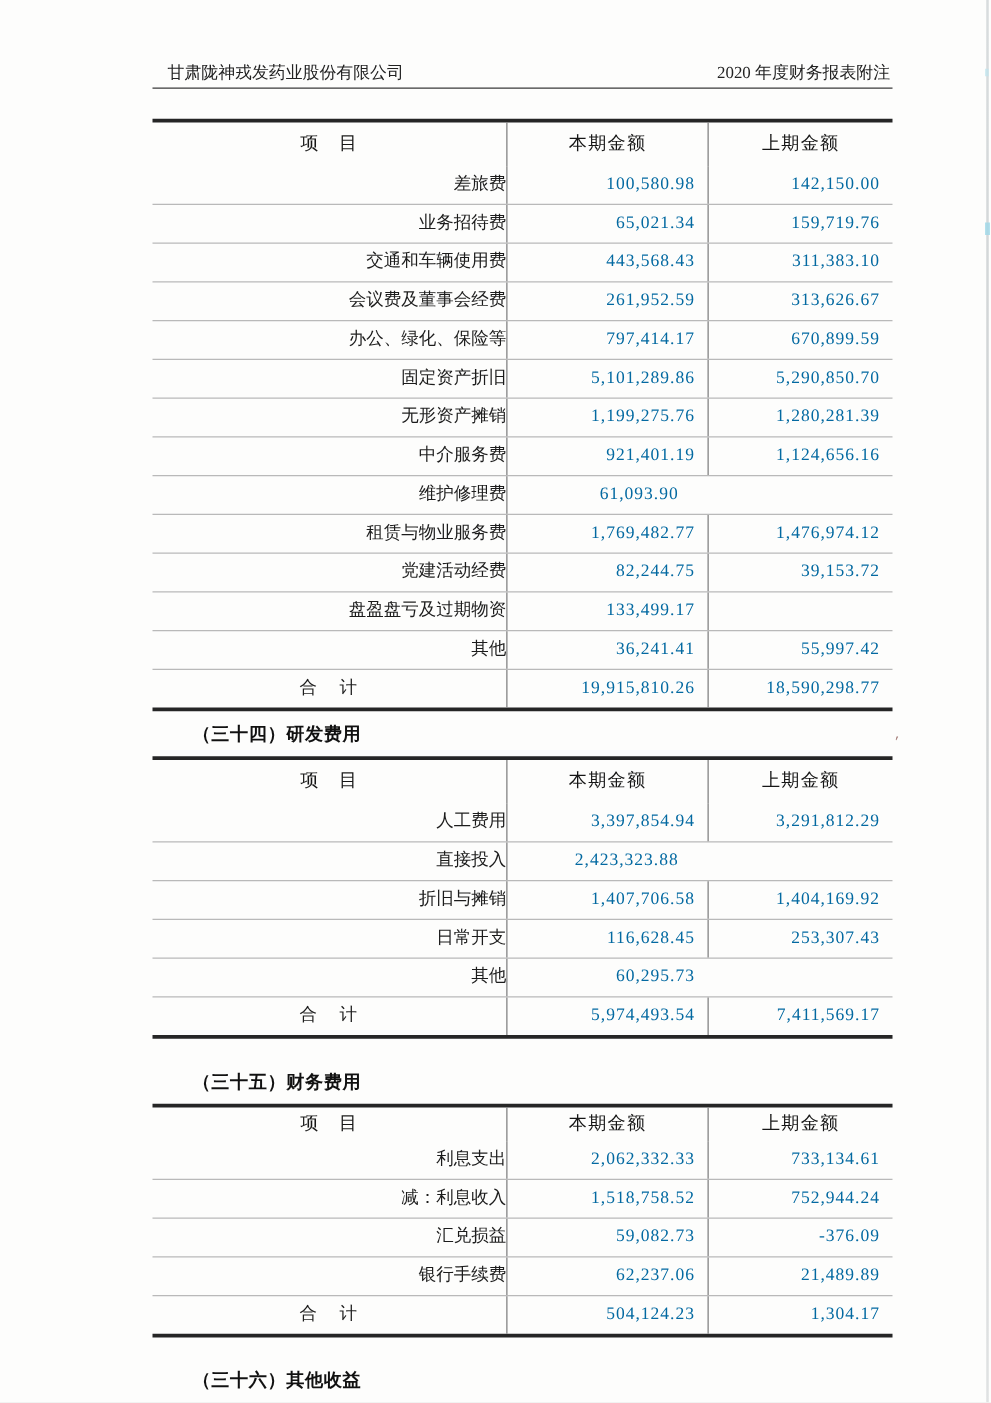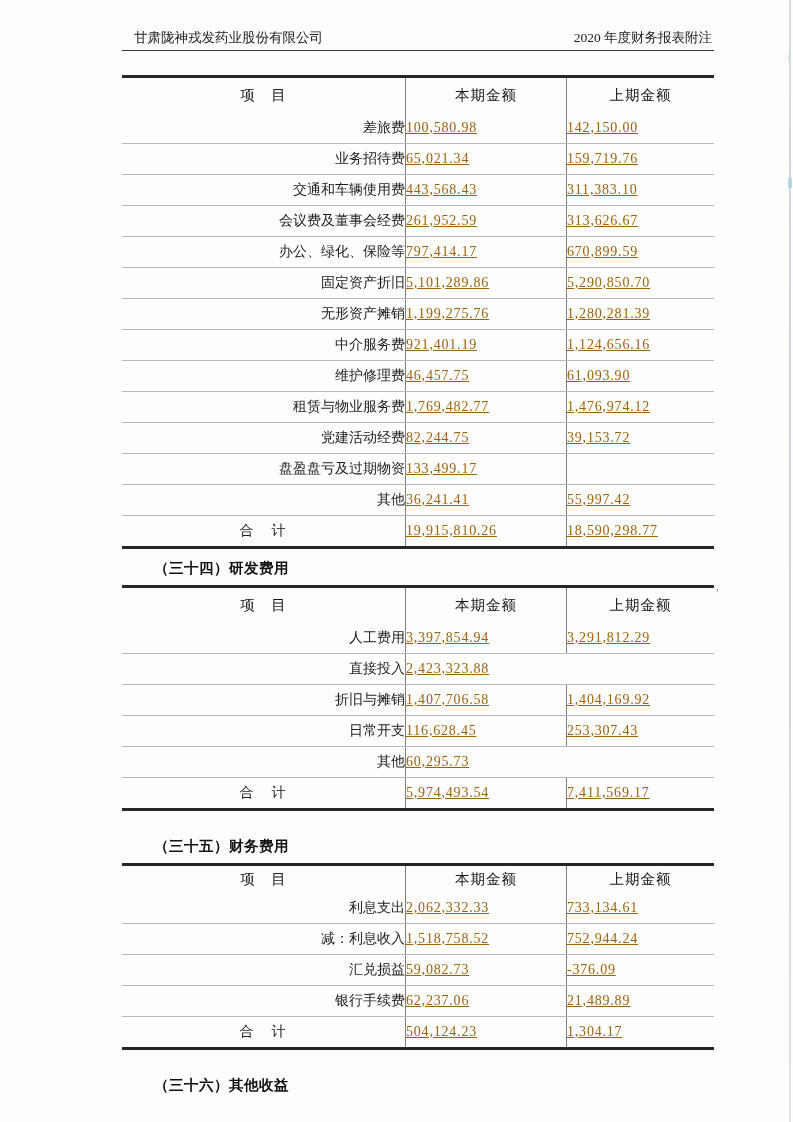--- a/index.html
+++ b/index.html
@@ -23,42 +23,42 @@
   .scan-speck-2 { position: absolute; right: 2px; top: 55px; width: 3px; height: 6px; background: #bfe4ee; opacity: .7; }
   .scan-tick {
     position: absolute; left: 716px; top: 586px; width: 9px; height: 12px;
     font-size: 13px; color: #8c5a55; transform: rotate(8deg); opacity: .85;
   }
   .content {
     position: absolute; left: 122px; top: 0; width: 592px;
   }
   
   .doc-header {
-    margin-top: 29px;
+    margin-top: 49px;
     height: 22px;
     display: flex; justify-content: space-between; align-items: flex-end;
     border-bottom: 1.6px solid #3a3a3a;
     padding: 0 2px 3px 12px;
     font-size: 13.5px;
     color: #222;
   }
   
   .fin-table {
     margin-top: 24px;
     border-top: 3px solid #262626;
     border-bottom: 3px solid #262626;
     width: 100%;
   }
   .t-row { display: flex; width: 100%; }
   .t-row + .t-row { border-top: 1px solid #b9b9b9; }
   .t-cell { overflow: hidden; white-space: nowrap; }
   .c0 { width: 283px; padding-left: 14px; text-align: right; }
   .c1 { width: 161px; border-left: 1px solid #7f7f7f; }
   .c2 { width: 148px; border-left: 1px solid #7f7f7f; }
-  .num { padding-right: 10px; letter-spacing: 0.8px; font-size: 14.5px; color: #a16207; text-decoration: underline; }
+  .num { text-align: right; padding-right: 10px; letter-spacing: 0.8px; font-size: 14.5px; color: #0369a1; }
   .t-head .t-cell {
     text-align: center; padding: 0; font-size: 14.5px; color: #161616;
     height: 35px; line-height: 35px; letter-spacing: 1px;
   }
   .t-head-short .t-cell { height: 27px; line-height: 27px; }
   .t-body .t-row .t-cell { height: 30px; line-height: 30px; font-size: 14px; }
   .t-total .c0 { text-align: center; padding-left: 0; letter-spacing: 2px; }
   .indent-1 { padding-left: 32px; }
   
   .section-heading {
@@ -138,21 +138,20 @@
             <div class="t-cell c1 num">1,199,275.76</div>
             <div class="t-cell c2 num">1,280,281.39</div>
           </div>
           <div class="t-row">
             <div class="t-cell c0">中介服务费</div>
             <div class="t-cell c1 num">921,401.19</div>
             <div class="t-cell c2 num">1,124,656.16</div>
           </div>
           <div class="t-row">
             <div class="t-cell c0">维护修理费</div>
-            <div class="t-cell c1 num">46,457.75</div>
             <div class="t-cell c2 num">61,093.90</div>
           </div>
           <div class="t-row">
             <div class="t-cell c0">租赁与物业服务费</div>
             <div class="t-cell c1 num">1,769,482.77</div>
             <div class="t-cell c2 num">1,476,974.12</div>
           </div>
           <div class="t-row">
             <div class="t-cell c0">党建活动经费</div>
             <div class="t-cell c1 num">82,244.75</div>

